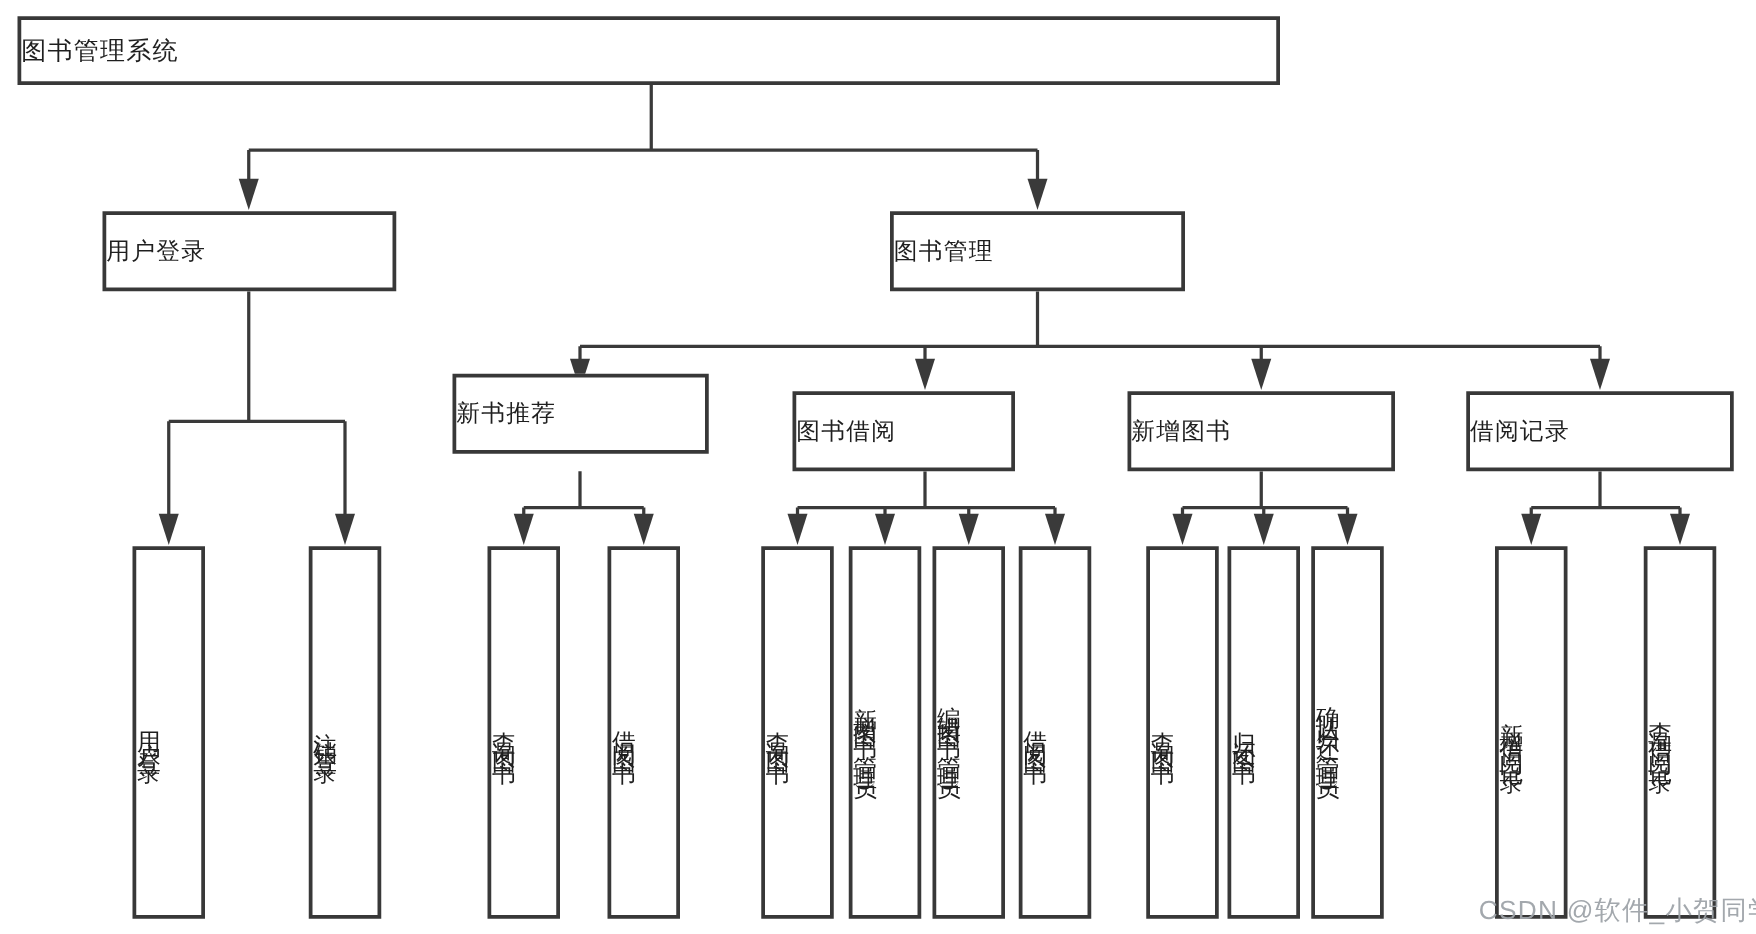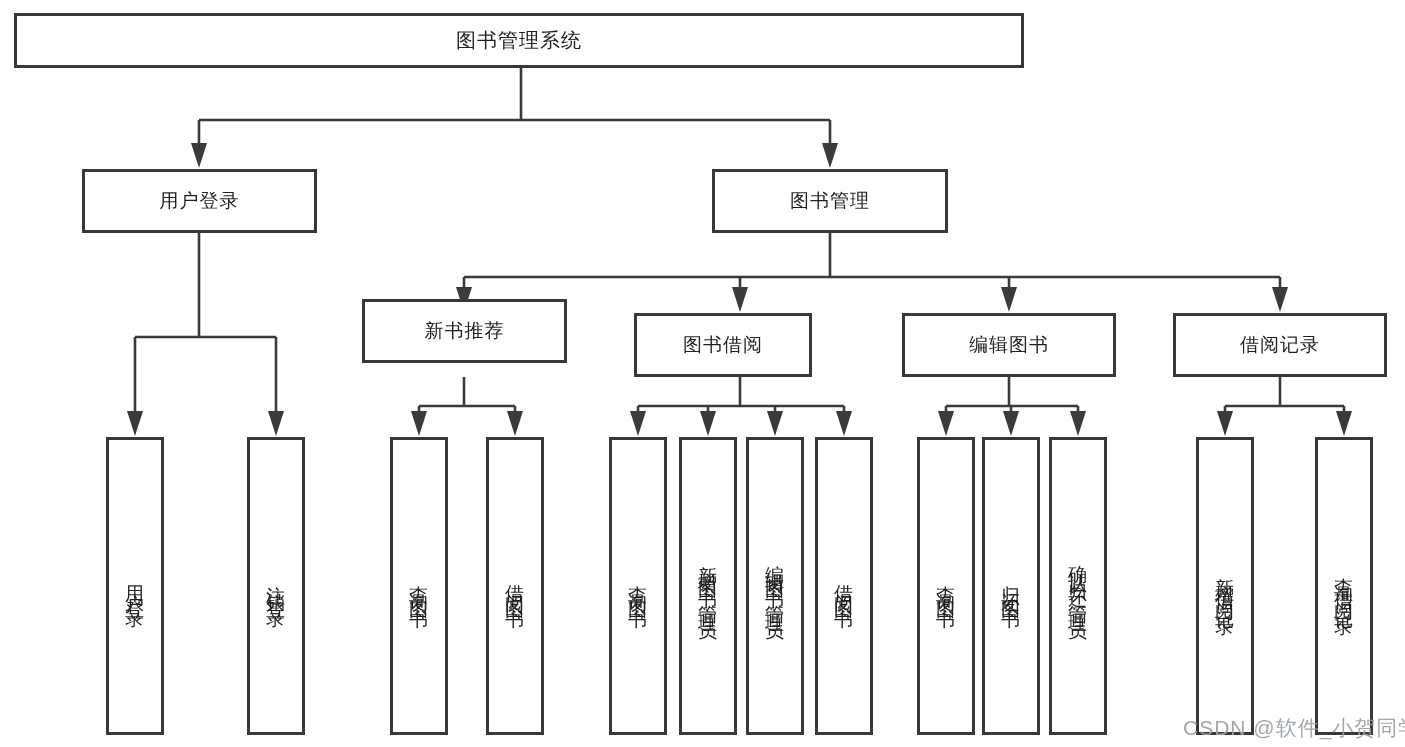--- a/index.html
+++ b/index.html
@@ -32,21 +32,21 @@
     fill: #3a3a3a;
     stroke: none;
   }
   .box {
     position: absolute;
     box-sizing: border-box;
     background: #ffffff;
     border: 3px solid #383838;
     display: flex;
     align-items: center;
-    justify-content: center;
+    justify-content: flex-start;
     color: #1f1f1f;
   }
   .box.root span { font-size: 20px; letter-spacing: 1px; }
   .box.branch span { font-size: 19px; letter-spacing: 1px; }
   .box.leaf {
     width: 58px;
     height: 298px;
     top: 437px;
   }
   .box.leaf span {
@@ -145,21 +145,21 @@
     <span>图书管理</span>
   </div>
 
   <div class="box branch" style="left:362px; top:299px; width:205px; height:64px;">
     <span>新书推荐</span>
   </div>
   <div class="box branch" style="left:634px; top:313px; width:178px; height:64px;">
     <span>图书借阅</span>
   </div>
   <div class="box branch" style="left:902px; top:313px; width:214px; height:64px;">
-    <span>编辑图书</span>
+    <span>新增图书</span>
   </div>
   <div class="box branch" style="left:1173px; top:313px; width:214px; height:64px;">
     <span>借阅记录</span>
   </div>
 
   <div class="box leaf" style="left:106px;">
     <span>用户登录</span>
   </div>
   <div class="box leaf" style="left:247px;">
     <span>注销登录</span>

